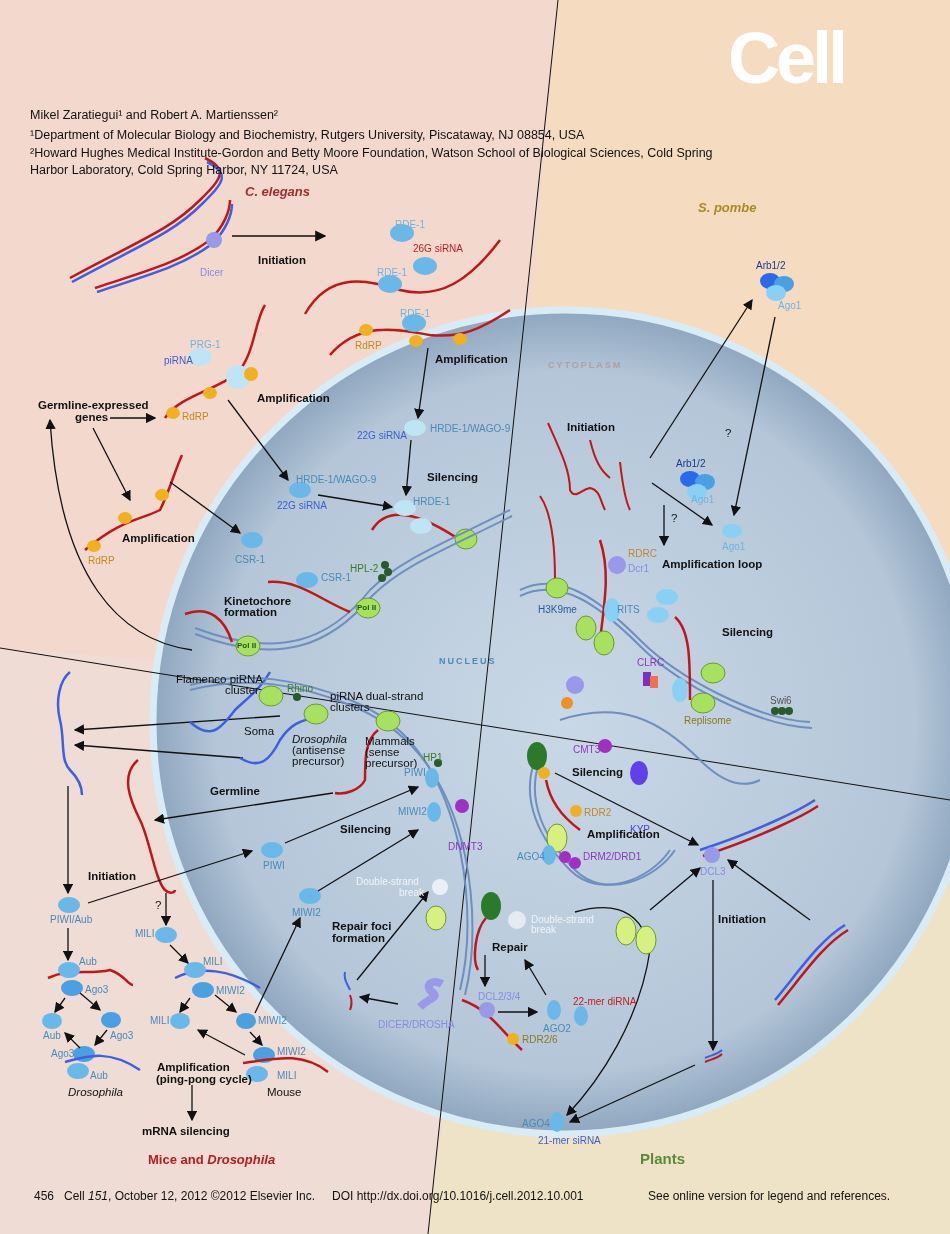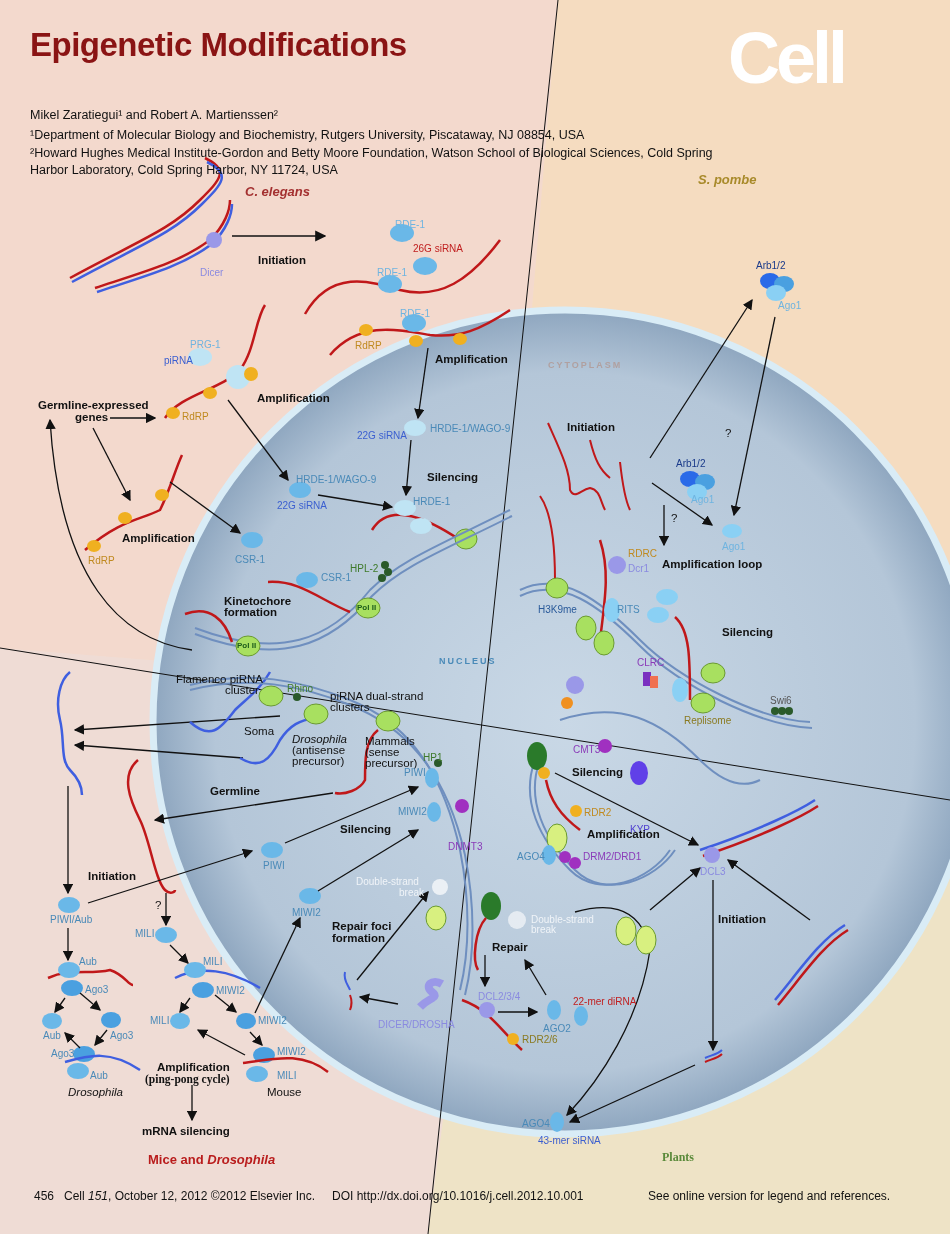--- a/index.html
+++ b/index.html
@@ -242,32 +242,31 @@
   <path d="M462,1000 C490,1010 500,1030 522,1050" stroke="#c0181a" stroke-width="2.5" fill="none"></path>
   <circle cx="487" cy="1010" r="8" fill="#9a98e8"></circle>
   <circle cx="513" cy="1039" r="6" fill="#f0b020"></circle>
   <line x1="498" y1="1012" x2="537" y2="1012" stroke="#111" stroke-width="1.3" marker-end="url(#ah)"></line>
   <ellipse cx="554" cy="1010" rx="7" ry="10" fill="#6ab8e8"></ellipse>
   <ellipse cx="581" cy="1016" rx="7" ry="10" fill="#6ab8e8"></ellipse>
   <line x1="546" y1="995" x2="525" y2="960" stroke="#111" stroke-width="1.3" marker-end="url(#ah)"></line>
 </svg>
 
 <div class="abs title">
-  <div>Epigenetic Modifications</div>
 </div>
 <div class="abs cell-logo">Cell</div>
 <div class="abs authors">Mikel Zaratiegui¹ and Robert A. Martienssen²</div>
 <div class="abs affil" style="left:30px;top:128px;">¹Department of Molecular Biology and Biochemistry, Rutgers University, Piscataway, NJ 08854, USA</div>
 <div class="abs affil" style="left:30px;top:146px;">²Howard Hughes Medical Institute-Gordon and Betty Moore Foundation, Watson School of Biological Sciences, Cold Spring</div>
 <div class="abs affil" style="left:30px;top:163px;">Harbor Laboratory, Cold Spring Harbor, NY 11724, USA</div>
 
 <div class="abs section-title" style="left:245px;top:184px;color:#a33030;">C. elegans</div>
-<div class="abs section-title" style="left:698px;top:172px;color:#a88a2a;">S. pombe</div>
+<div class="abs section-title" style="left:698px;top:200px;color:#a88a2a;">S. pombe</div>
 <div class="abs" style="left:148px;top:1152px;font-weight:bold;font-size:13px;color:#b91c1c;"><span>Mice and </span><i>Drosophila</i></div>
-<div class="abs" style="left:662px;top:1150px;font-weight:bold;font-size:12px;color:#5a8a3a;font-family:Liberation Serif, serif;">Plants</div>
+<div class="abs" style="left:640px;top:1150px;font-weight:bold;font-size:15px;color:#5a8a3a;">Plants</div>
 <div class="abs" style="left:548px;top:360px;font-size:9px;font-weight:bold;letter-spacing:2px;color:#b0a0a0;">CYTOPLASM</div>
 <div class="abs" style="left:439px;top:656px;font-size:9px;font-weight:bold;letter-spacing:2px;color:#4a8ab8;">NUCLEUS</div>
 
 <div class="abs lbl lav" style="left:200px;top:254px;margin-top:13px;">Dicer</div>
 <div class="abs lbl-b" style="left:258px;top:254px;">Initiation</div>
 <div class="abs lbl lblue" style="left:395px;top:219px;">RDE-1</div>
 <div class="abs lbl red" style="left:413px;top:243px;">26G siRNA</div>
 <div class="abs lbl lblue" style="left:377px;top:267px;">RDE-1</div>
 <div class="abs lbl lblue" style="left:400px;top:308px;">RDE-1</div>
 <div class="abs lbl orange" style="left:355px;top:340px;">RdRP</div>
@@ -347,21 +346,21 @@
 <div class="abs lbl teal" style="left:216px;top:985px;">MIWI2</div>
 <div class="abs lbl teal" style="left:43px;top:1030px;">Aub</div>
 <div class="abs lbl teal" style="left:110px;top:1030px;">Ago3</div>
 <div class="abs lbl teal" style="left:150px;top:1015px;">MILI</div>
 <div class="abs lbl teal" style="left:258px;top:1015px;">MIWI2</div>
 <div class="abs lbl teal" style="left:51px;top:1048px;">Ago3</div>
 <div class="abs lbl teal" style="left:90px;top:1070px;">Aub</div>
 <div class="abs lbl teal" style="left:277px;top:1046px;">MIWI2</div>
 <div class="abs lbl teal" style="left:277px;top:1070px;">MILI</div>
 <div class="abs lbl-b" style="left:157px;top:1061px;">Amplification</div>
-<div class="abs lbl-b" style="left:145px;top:1073px;font-family:Liberation Serif, serif;">(ping-pong cycle)</div>
+<div class="abs lbl-b" style="left:156px;top:1073px;">(ping-pong cycle)</div>
 <div class="abs lbl-n" style="left:68px;top:1086px;font-style:italic;">Drosophila</div>
 <div class="abs lbl-n" style="left:267px;top:1086px;">Mouse</div>
 <div class="abs lbl-b" style="left:142px;top:1125px;">mRNA silencing</div>
 
 <div class="abs lbl purple" style="left:573px;top:744px;">CMT3</div>
 <div class="abs lbl-b" style="left:572px;top:766px;">Silencing</div>
 <div class="abs lbl" style="left:630px;top:824px;color:#5040d0;">KYP</div>
 <div class="abs lbl orange" style="left:584px;top:807px;">RDR2</div>
 <div class="abs lbl-b" style="left:587px;top:828px;">Amplification</div>
 <div class="abs lbl teal" style="left:517px;top:851px;">AGO4</div>
@@ -369,18 +368,18 @@
 <div class="abs lbl lav" style="left:700px;top:866px;">DCL3</div>
 <div class="abs lbl-b" style="left:718px;top:913px;">Initiation</div>
 <div class="abs lbl" style="left:531px;top:914px;color:#f0f4f8;">Double-strand</div>
 <div class="abs lbl" style="left:531px;top:924px;color:#f0f4f8;">break</div>
 <div class="abs lbl-b" style="left:492px;top:941px;">Repair</div>
 <div class="abs lbl lav" style="left:478px;top:991px;">DCL2/3/4</div>
 <div class="abs lbl teal" style="left:543px;top:1023px;">AGO2</div>
 <div class="abs lbl red" style="left:573px;top:996px;">22-mer diRNA</div>
 <div class="abs lbl orange" style="left:522px;top:1034px;color:#8a7a20;">RDR2/6</div>
 <div class="abs lbl teal" style="left:522px;top:1118px;">AGO4</div>
-<div class="abs lbl blue" style="left:538px;top:1135px;">43-mer siRNA</div>
+<div class="abs lbl blue" style="left:538px;top:1135px;">21-mer siRNA</div>
 
 <div class="abs footer" style="left:34px;top:1189px;">456</div>
 <div class="abs footer" style="left:64px;top:1189px;"><span>Cell </span><i>151</i><span>, October 12, 2012 ©2012 Elsevier Inc.</span></div>
 <div class="abs footer" style="left:332px;top:1189px;">DOI http://dx.doi.org/10.1016/j.cell.2012.10.001</div>
 <div class="abs footer" style="left:648px;top:1189px;">See online version for legend and references.</div>
 
 </body></html>

